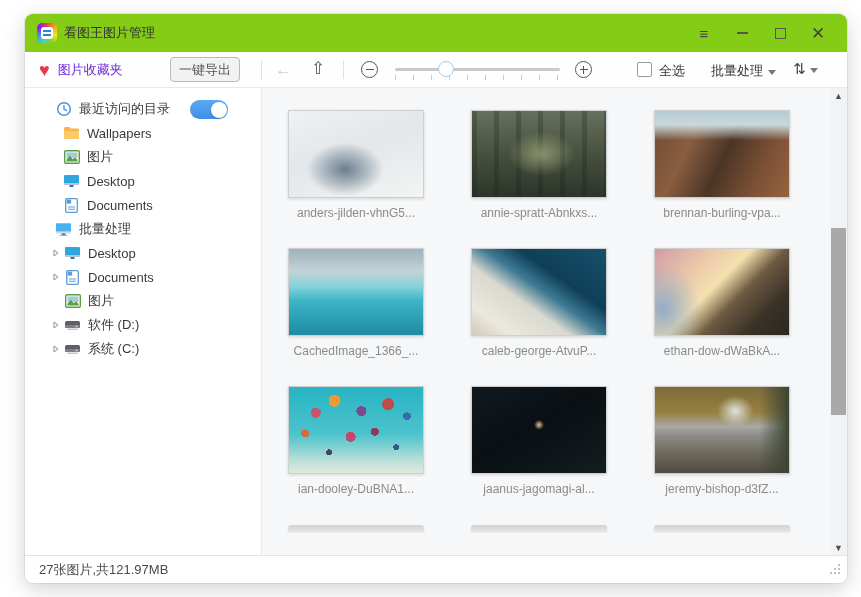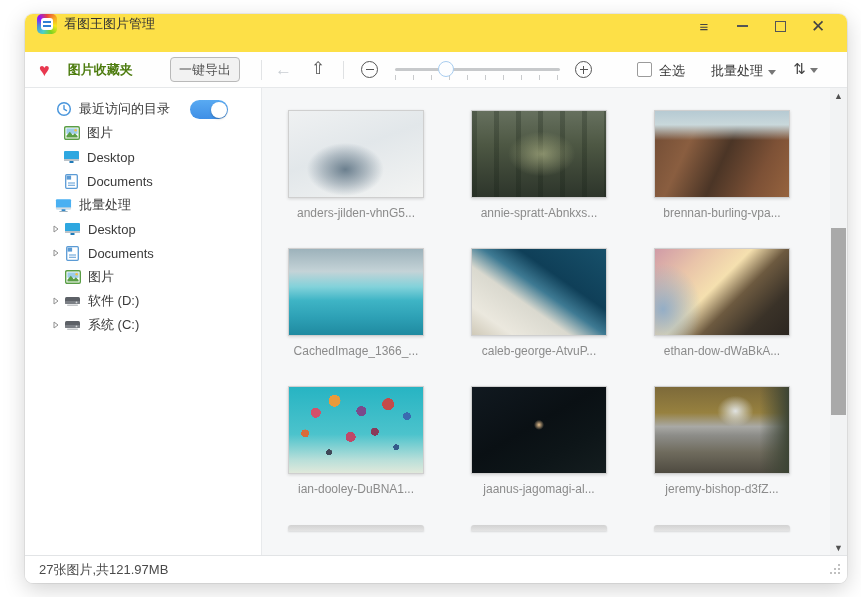--- a/index.html
+++ b/index.html
@@ -4,34 +4,34 @@
 <style>
   * { margin:0; padding:0; box-sizing:border-box; }
   html,body { width:861px; height:597px; background:#fff; font-family:"Liberation Sans","DejaVu Sans",sans-serif; overflow:hidden; }
   .window{
     position:absolute; left:25px; top:14px; width:822px; height:569px;
     background:#fff; border-radius:8px; overflow:hidden;
     box-shadow:0 6px 22px rgba(0,0,0,0.18), 0 0 0 1px rgba(0,0,0,0.06);
     display:flex; flex-direction:column;
   }
   
-  .titlebar{ height:38px; flex:0 0 38px; display:flex; align-items:flex-start; justify-content:space-between; padding:0 16px 0 12px; background:#fde047; }
+  .titlebar{ height:38px; flex:0 0 38px; display:flex; align-items:center; justify-content:space-between; padding:0 16px 0 12px; background:#84cc16; }
   .title-left{ display:flex; align-items:center; gap:7px; }
   .app-icon{ width:20px; height:20px; border-radius:5px; background:conic-gradient(#e8453c,#f5a623,#f8e71c,#7ed321,#4ad1c8,#4a90d9,#9013fe,#e8453c); display:flex; align-items:center; justify-content:center; }
   .app-icon-inner{ width:12px; height:12px; background:#fff; border-radius:3px; position:relative; }
   .app-icon-inner::before{ content:""; position:absolute; left:2px; top:3px; width:8px; height:2px; background:#2f7fd4; box-shadow:0 4px 0 #2f7fd4; }
   .app-title{ font-size:13px; color:#333; }
   .win-controls{ display:flex; align-items:center; gap:12px; }
   .win-btn{ width:26px; height:24px; display:flex; align-items:center; justify-content:center; color:#444; font-size:15px; cursor:default; }
   .wb-min{ width:11px; height:2px; background:#555; display:inline-block; }
   .wb-max{ width:11px; height:11px; border:1.5px solid #555; display:inline-block; }
   
   .toolbar{ height:36px; flex:0 0 36px; display:flex; align-items:center; border-bottom:1px solid #e6e8ea; background:#fefefe; position:relative; font-size:13px; }
   .heart{ color:#e8384f; font-size:18px; margin-left:14px; line-height:1; }
-  .fav-label{ margin-left:18px; color:#4d7c0f;font-weight:bold; }
+  .fav-label{ margin-left:8px; color:#6d28d9; }
   .export-btn{ position:absolute; left:145px; top:5px; width:70px; height:25px; background:#f2f2f2; border:1px solid #b9b9b9; border-radius:4px; color:#555; font-size:13px; display:flex; align-items:center; justify-content:center; }
   .tb-vsep{ position:absolute; left:236px; top:8px; width:1px; height:20px; background:#e2e4e6; }
   .nav-back{ position:absolute; left:250px; top:8px; color:#c9ced3; font-size:17px; }
   .nav-home{ position:absolute; left:286px; top:6px; color:#555; font-size:17px; }
   .tb-vsep2{ position:absolute; left:318px; top:9px; width:1px; height:18px; background:#dfe1e3; }
   .zoom-circle{ position:absolute; top:9px; width:17px; height:17px; border:1.4px solid #555; border-radius:50%; display:flex; align-items:center; justify-content:center; }
   .zoom-out{ left:336px; }
   .zoom-in{ left:550px; }
   .zc-line{ width:8px; height:1.6px; background:#555; }
   .zc-vline{ position:absolute; width:1.6px; height:8px; background:#555; }
@@ -140,20 +140,29 @@
               <circle cx="8" cy="8" r="6.3" fill="#fff" stroke="#4a96dc" stroke-width="1.5"></circle>
               <path d="M8 4.5V8l2.5 1.6" fill="none" stroke="#4a96dc" stroke-width="1.4" stroke-linecap="round"></path>
             </svg>
         </span>
         <span class="lbl">最近访问的目录</span>
         <span class="toggle">
             <span class="toggle-knob"></span>
           </span>
       </div>
 
+      <div class="side-row pl-child">
+        <span class="sicon">
+          <svg width="17" height="14" viewBox="0 0 17 14">
+              <path d="M1 2.5c0-.8.6-1.5 1.4-1.5h4l1.4 1.6h7c.8 0 1.2.6 1.2 1.4v7.5c0 .8-.6 1.5-1.4 1.5H2.4C1.6 13 1 12.3 1 11.5z" fill="#f6b44a"></path>
+              <path d="M1 5h15v6.5c0 .8-.6 1.5-1.4 1.5H2.4C1.6 13 1 12.3 1 11.5z" fill="#fbc968"></path>
+            </svg>
+        </span>
+        <span class="lbl">Wallpapers</span>
+      </div>
 
       <div class="side-row pl-child">
         <span class="sicon">
           <svg width="16" height="14" viewBox="0 0 16 14">
               <rect x="0.7" y="0.7" width="14.6" height="12.6" rx="1.2" fill="#fff" stroke="#5a9e46" stroke-width="1.4"></rect>
               <rect x="2.4" y="2.4" width="11.2" height="5.4" fill="#9ecdea"></rect>
               <path d="M2.4 9.8l3.4-4 3 3.4 2-2 2.8 2.8v1.6H2.4z" fill="#5a9e46"></path>
               <circle cx="11.6" cy="4.3" r="1.2" fill="#f5c043"></circle>
             </svg>
         </span>

